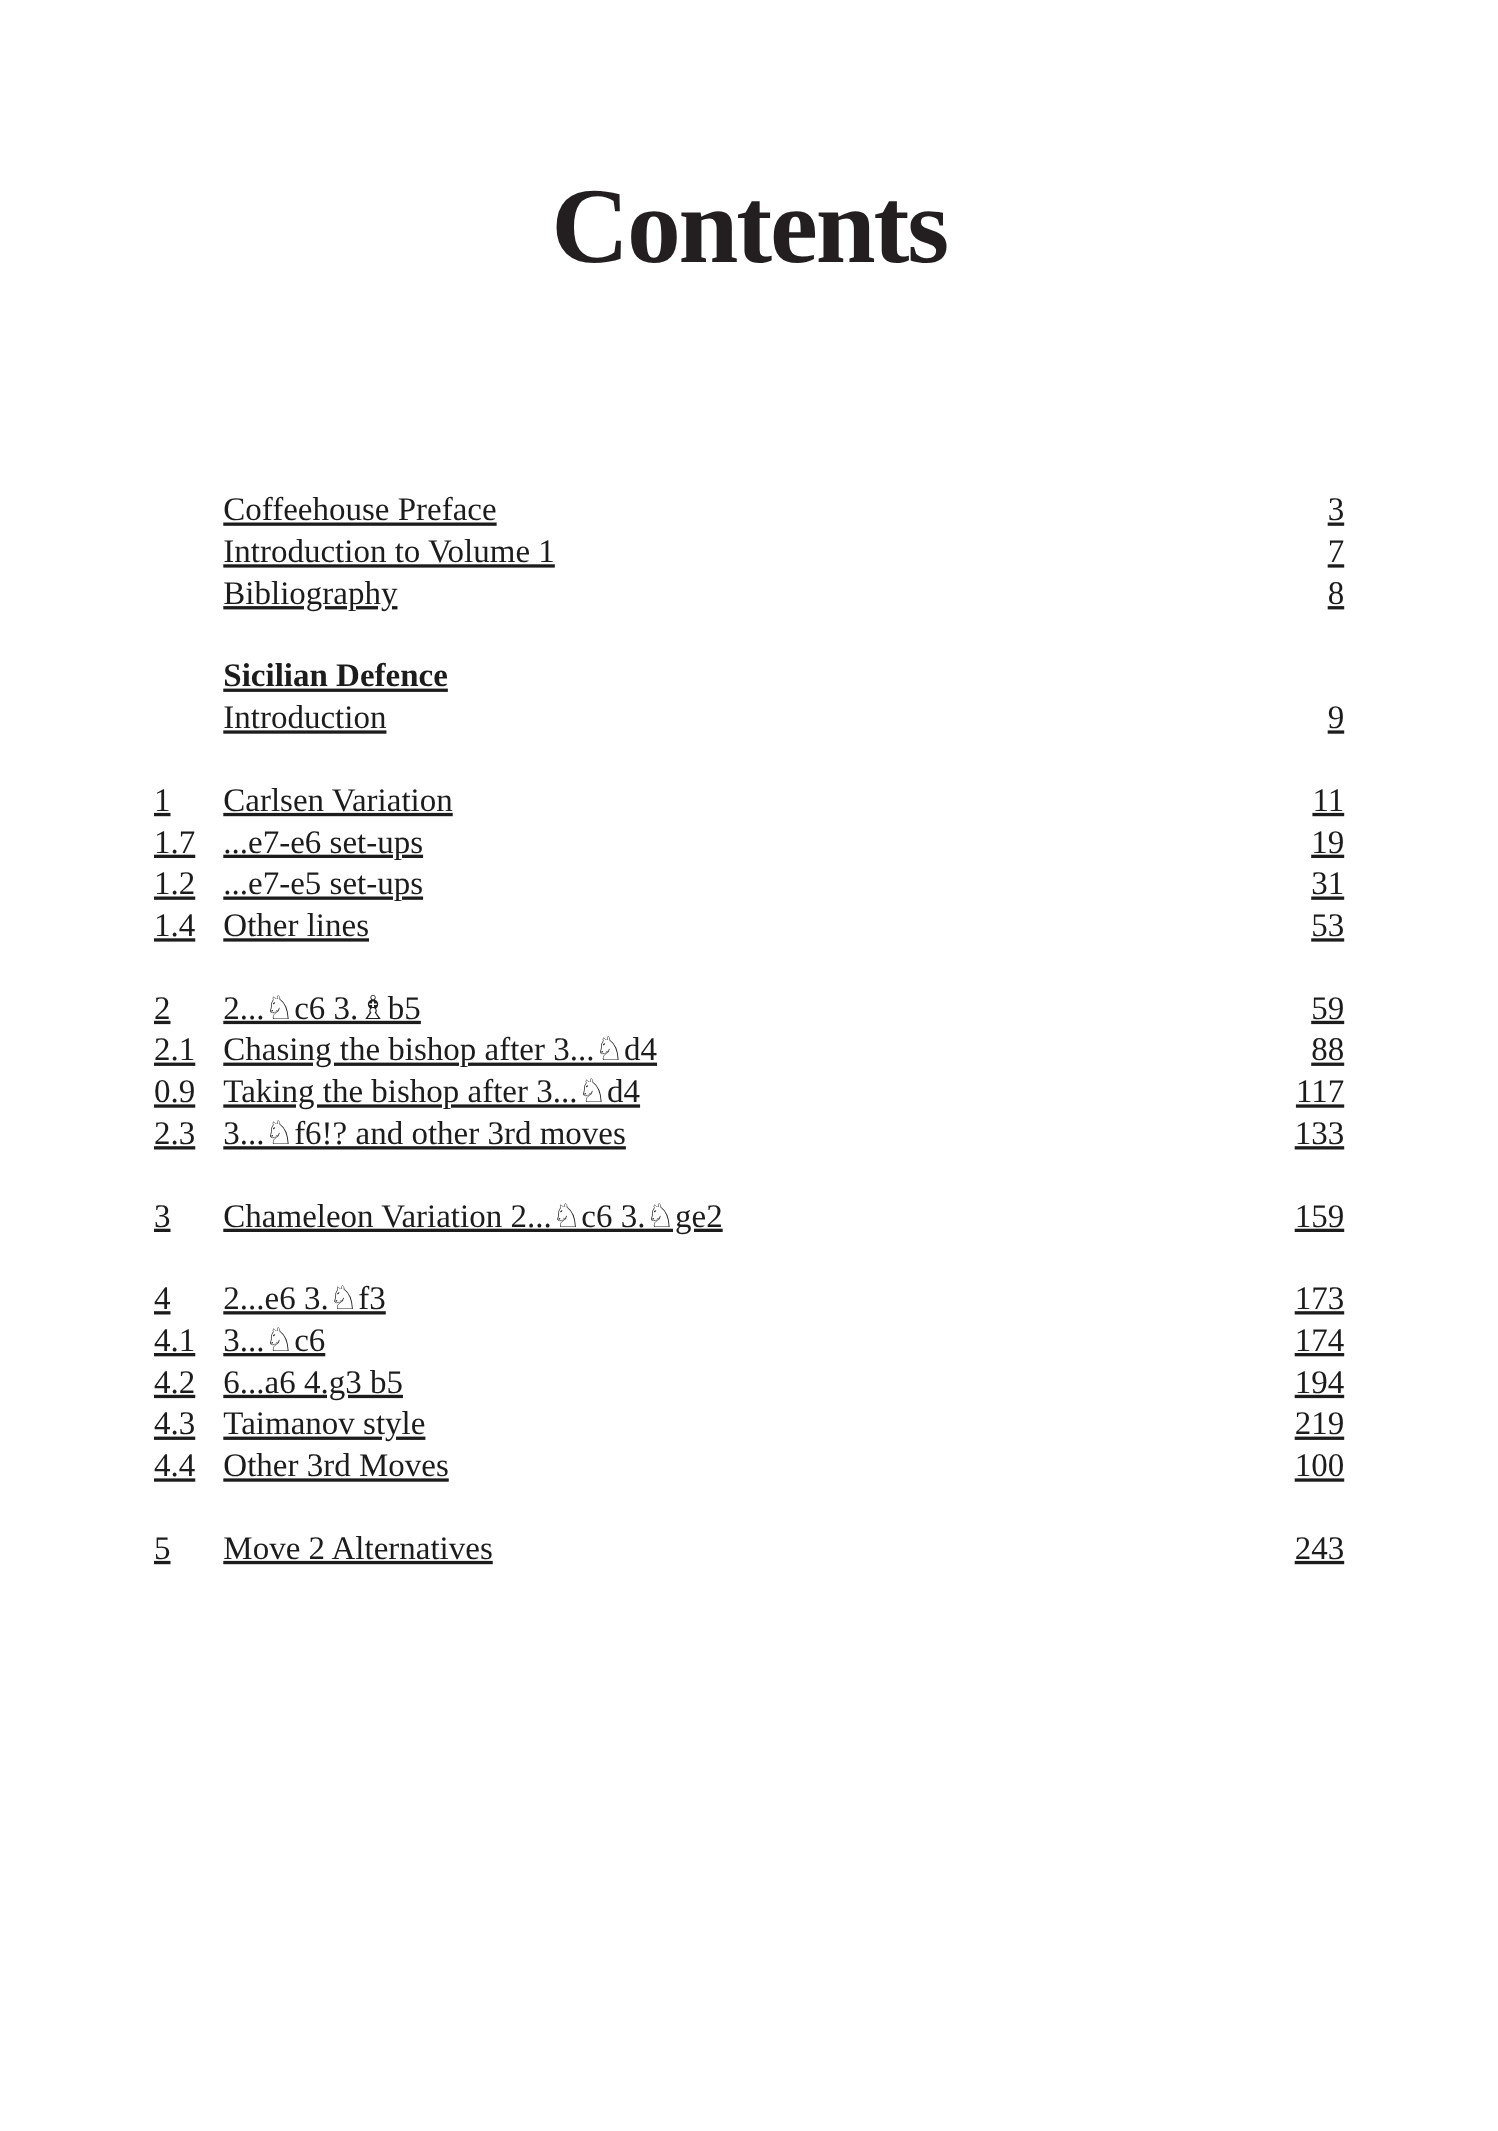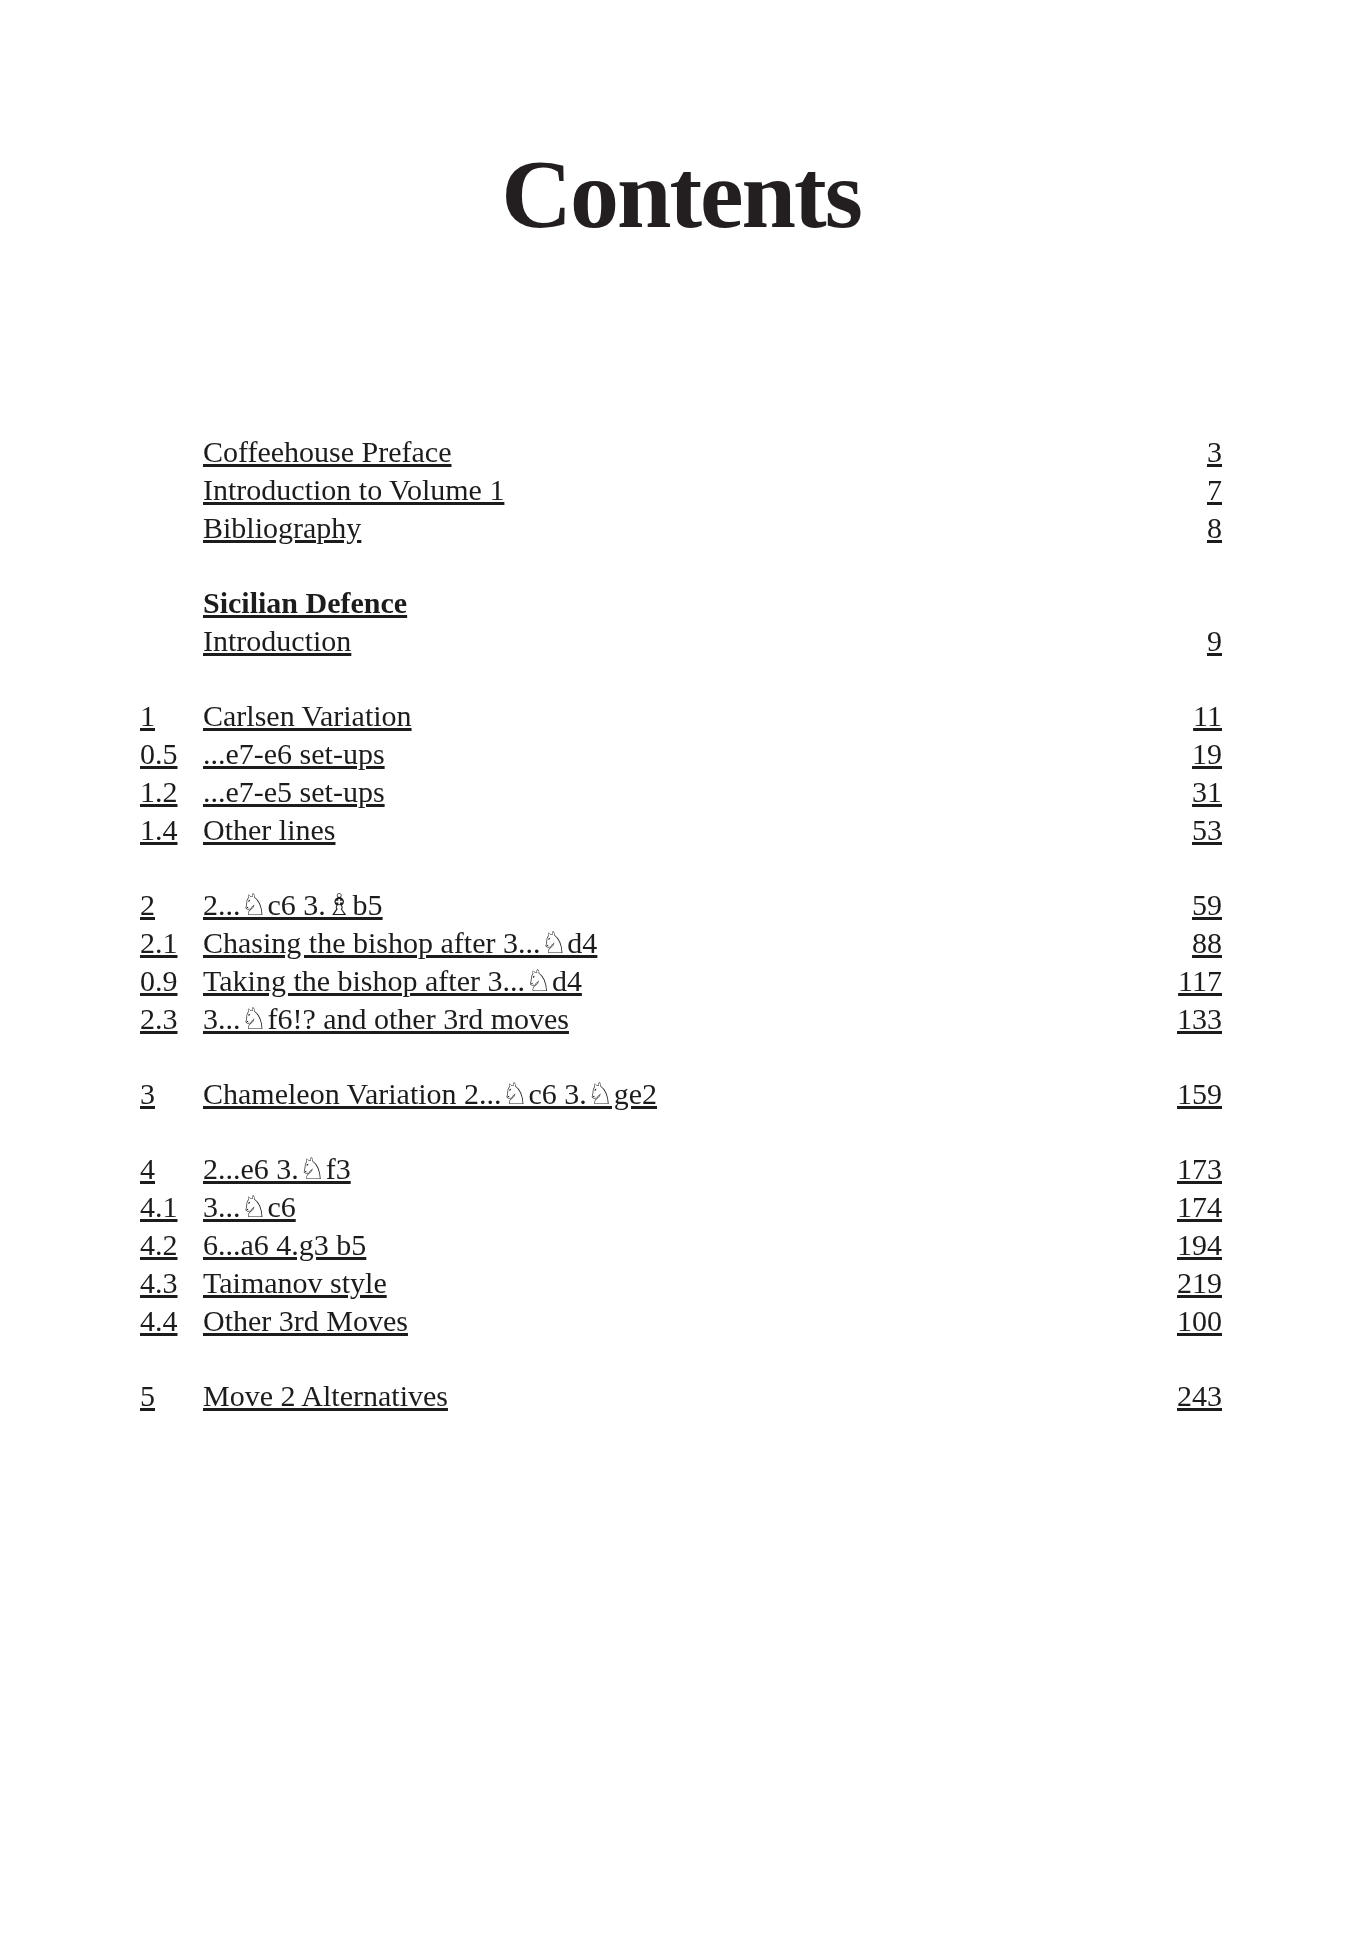--- a/index.html
+++ b/index.html
@@ -14,21 +14,21 @@
     font-family: "Liberation Serif", "DejaVu Serif", serif;
     color: #1c1c1c;
     overflow: hidden;
   }
   .page {
     width: 100%;
     height: 100%;
     background: #ffffff;
   }
   .book-title {
-    margin: 0;
+    margin: 12px;
     padding-top: 145px;
     text-align: center;
     font-size: 98px;
     line-height: 1;
     font-weight: 700;
     letter-spacing: -2px;
     color: #231f20;
   }
   .toc {
     margin: 190px 140px 0 140px;
@@ -98,21 +98,21 @@
       </div>
     </div>
 
     <div class="toc-block">
       <div class="row">
         <span class="num">1</span>
         <span class="title">Carlsen Variation</span>
         <span class="pageno">11</span>
       </div>
       <div class="row">
-        <span class="num">0.5</span>
+        <span class="num">1.7</span>
         <span class="title">...e7-e6 set-ups</span>
         <span class="pageno">19</span>
       </div>
       <div class="row">
         <span class="num">1.2</span>
         <span class="title">...e7-e5 set-ups</span>
         <span class="pageno">31</span>
       </div>
       <div class="row">
         <span class="num">1.4</span>

